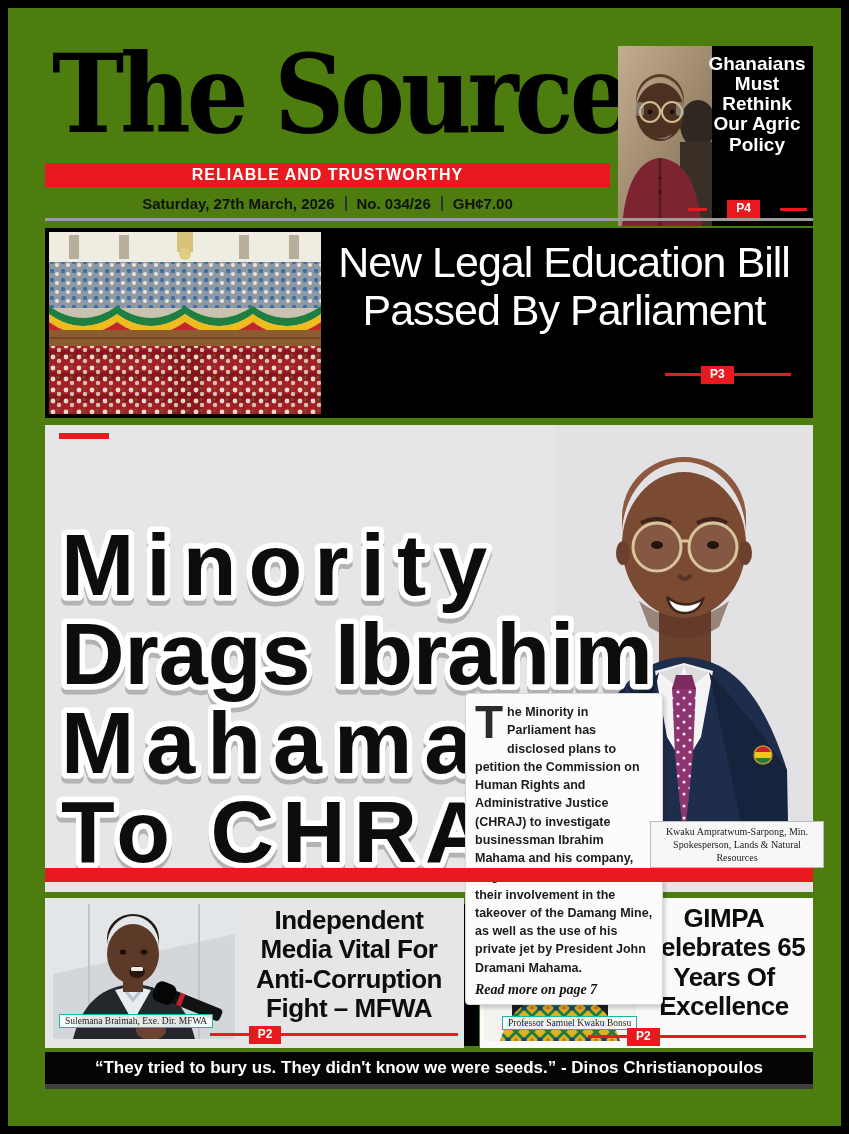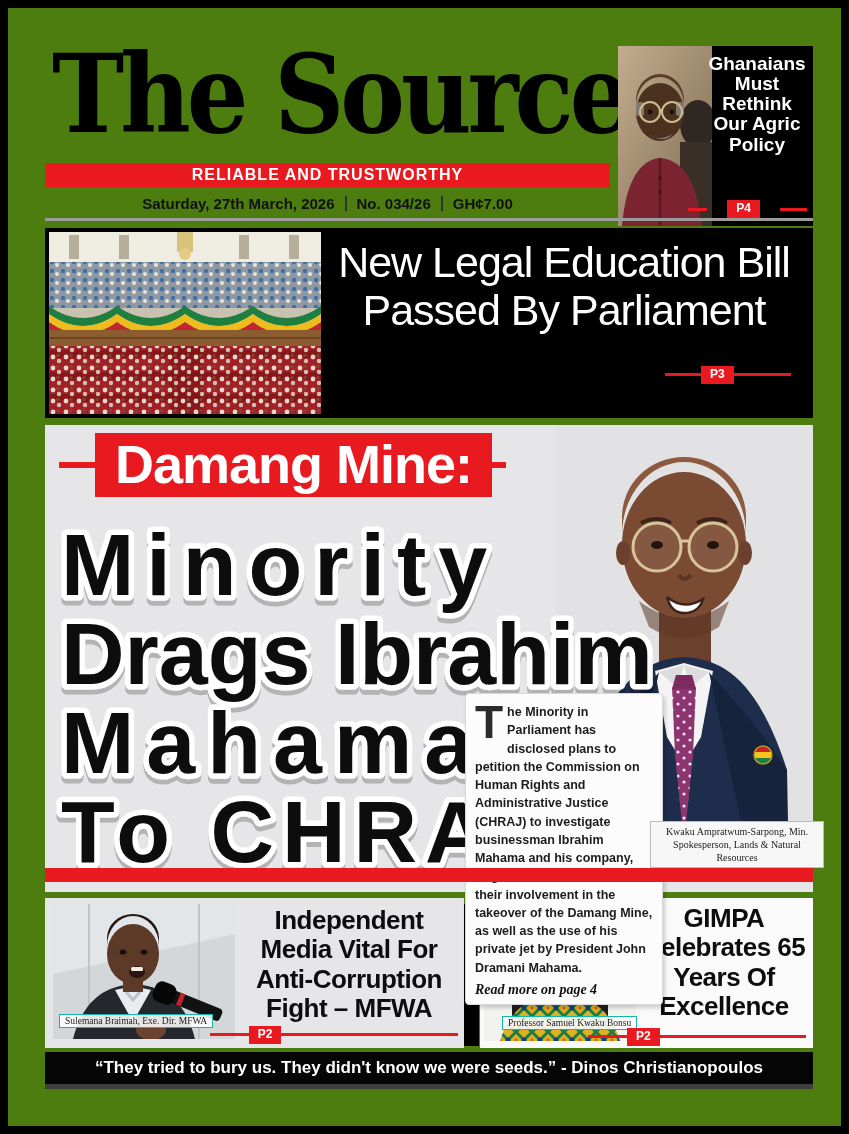--- a/index.html
+++ b/index.html
@@ -216,42 +216,41 @@
       <circle cx="158" cy="122" r="24" fill="rgba(255,255,255,.08)" stroke="#d8c49a" stroke-width="3"></circle>
       <line x1="126" y1="116" x2="134" y2="116" stroke="#d8c49a" stroke-width="3"></line>
       <ellipse cx="102" cy="120" rx="6" ry="4" fill="#23140d"></ellipse>
       <ellipse cx="158" cy="120" rx="6" ry="4" fill="#23140d"></ellipse>
       <path d="M124,150 q5,8 12,0" stroke="#5a3425" stroke-width="4" fill="none"></path>
       <path d="M112,172 q17,14 36,2 q-4,14 -19,14 q-13,0 -17,-16" fill="#fdfdfd" stroke="#3c241a" stroke-width="2.5"></path>
     </svg>
 
     <div class="kicker-row">
       <div class="kl" style="width:36px"></div>
-      <div class="kicker">Damang Mine:</div>
       <div class="kl" style="width:14px"></div>
     </div>
 
     <svg class="headline-svg" viewBox="0 0 640 372">
       <defs>
         <filter id="hlsh" x="-10%" y="-10%" width="120%" height="130%">
           <feDropShadow dx="0" dy="5" stdDeviation="0" flood-color="#000" flood-opacity="0.22"></feDropShadow>
         </filter>
       </defs>
       <g filter="url(#hlsh)" font-family="Liberation Sans, DejaVu Sans, sans-serif" font-weight="bold" font-size="88" fill="#0d0d0d" stroke="#ffffff" stroke-width="11" paint-order="stroke" stroke-linejoin="round">
         <text x="8" y="92" letter-spacing="12">Minority</text>
         <text x="8" y="181" letter-spacing="0">Drags Ibrahim</text>
         <text x="8" y="270" letter-spacing="12">Mahama</text>
         <text x="8" y="359" letter-spacing="8">To CHRAJ</text>
       </g>
     </svg>
 
     <div class="body-box">
       <span class="drop-cap">T</span>
       <span class="body-text">he Minority in Parliament has disclosed plans to petition the Commission on Human Rights and Administrative Justice (CHRAJ) to investigate businessman Ibrahim Mahama and his company, Engineers &amp; Planners, over their involvement in the takeover of the Damang Mine, as well as the use of his private jet by President John Dramani Mahama.</span>
-      <div class="read-more">Read more on page 4</div>
+      <div class="read-more">Read more on page 7</div>
     </div>
 
     <div class="lead-caption">Kwaku Ampratwum-Sarpong, Min. Spokesperson, Lands &amp; Natural Resources</div>
     <div class="lead-redbar"></div>
   </div>
 
   <div class="abs card card-l">
     <svg class="card-photo" style="left:8px;top:6px;width:182px;height:135px;" viewBox="0 0 182 135" preserveAspectRatio="none">
       <rect width="182" height="135" fill="#d3d7d9"></rect>
       <path d="M0,0 L182,0 L182,30 L0,70 Z" fill="#e3e6e8"></path>

